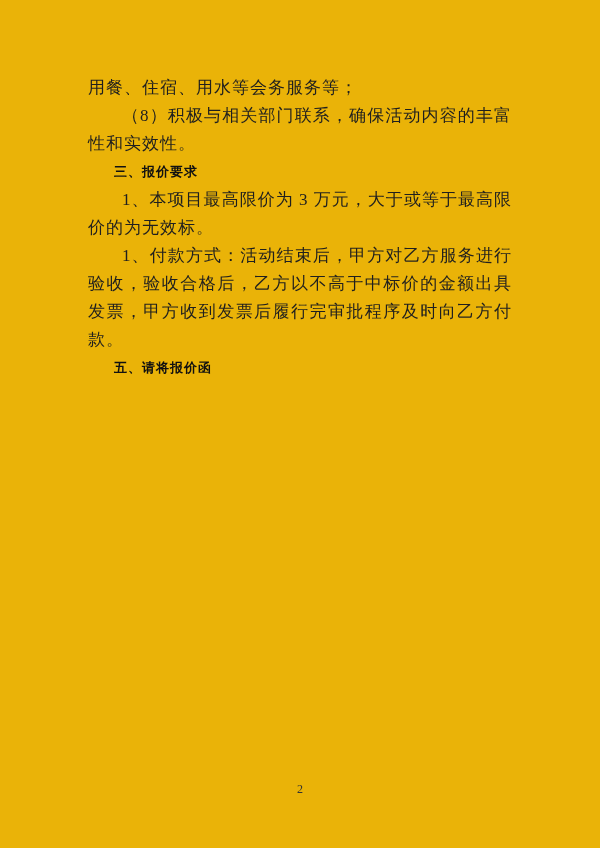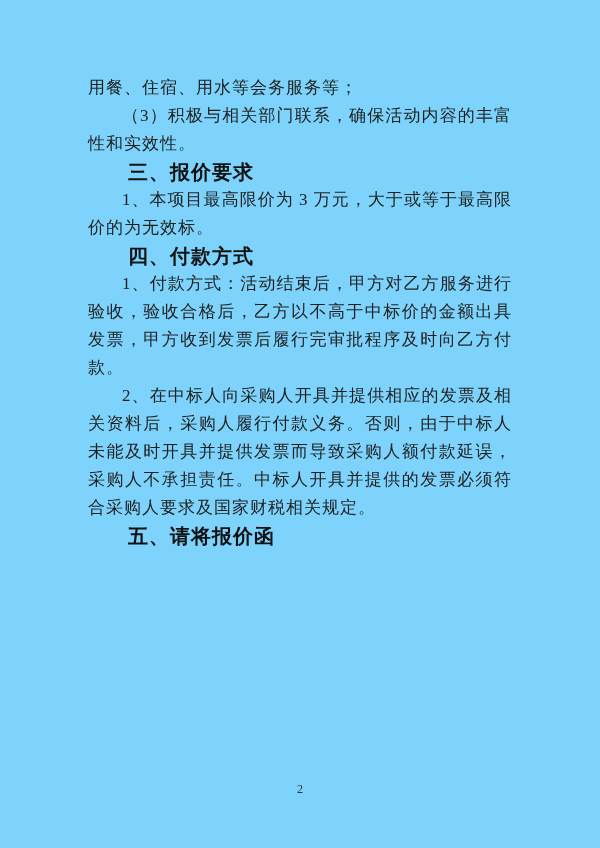--- a/index.html
+++ b/index.html
@@ -5,41 +5,41 @@
   * { margin: 0; padding: 0; box-sizing: border-box; }
   html, body {
     width: 600px;
     background: #ffffff;
     font-family: "Liberation Serif", "DejaVu Serif", serif;
   }
   .page {
     position: relative;
     width: 600px;
     height: 848px;
-    background: #7dd3fc;
+    background: #eab308;
     overflow: hidden;
   }
   .content {
     position: absolute;
     left: 88px;
     top: 74px;
     width: 424px;
     color: #1f1f1f;
   }
   .para {
     font-size: 17px;
     line-height: 28px;
     letter-spacing: 1px;
     text-align: justify;
     text-justify: inter-ideograph;
     color: #1f1f1f;
   }
   .para.indent { text-indent: 2em; }
   .heading {
-    font-size: 20px;
+    font-size: 13px;
     line-height: 28px;
     letter-spacing: 1px;
     text-indent: 2em;
     font-weight: bold;
     font-family: Liberation Serif, serif;
     color: #111111;
   }
   .footer {
     position: absolute;
     left: 0;
@@ -50,22 +50,20 @@
     color: #333333;
     font-family: "Liberation Serif", "DejaVu Serif", serif;
   }
 </style>
 </head>
 <body>
 
 <div class="page">
   <div class="content">
     <p class="para no-indent">用餐、住宿、用水等会务服务等；</p>
-    <p class="para indent">（3）积极与相关部门联系，确保活动内容的丰富性和实效性。</p>
+    <p class="para indent">（8）积极与相关部门联系，确保活动内容的丰富性和实效性。</p>
     <p class="heading">三、报价要求</p>
     <p class="para indent">1、本项目最高限价为 3 万元，大于或等于最高限价的为无效标。</p>
-    <p class="heading">四、付款方式</p>
     <p class="para indent">1、付款方式：活动结束后，甲方对乙方服务进行验收，验收合格后，乙方以不高于中标价的金额出具发票，甲方收到发票后履行完审批程序及时向乙方付款。</p>
-    <p class="para indent">2、在中标人向采购人开具并提供相应的发票及相关资料后，采购人履行付款义务。否则，由于中标人未能及时开具并提供发票而导致采购人额付款延误，采购人不承担责任。中标人开具并提供的发票必须符合采购人要求及国家财税相关规定。</p>
     <p class="heading">五、请将报价函</p>
   </div>
   <div class="footer">2</div>
 </div>
 
 </body></html>

